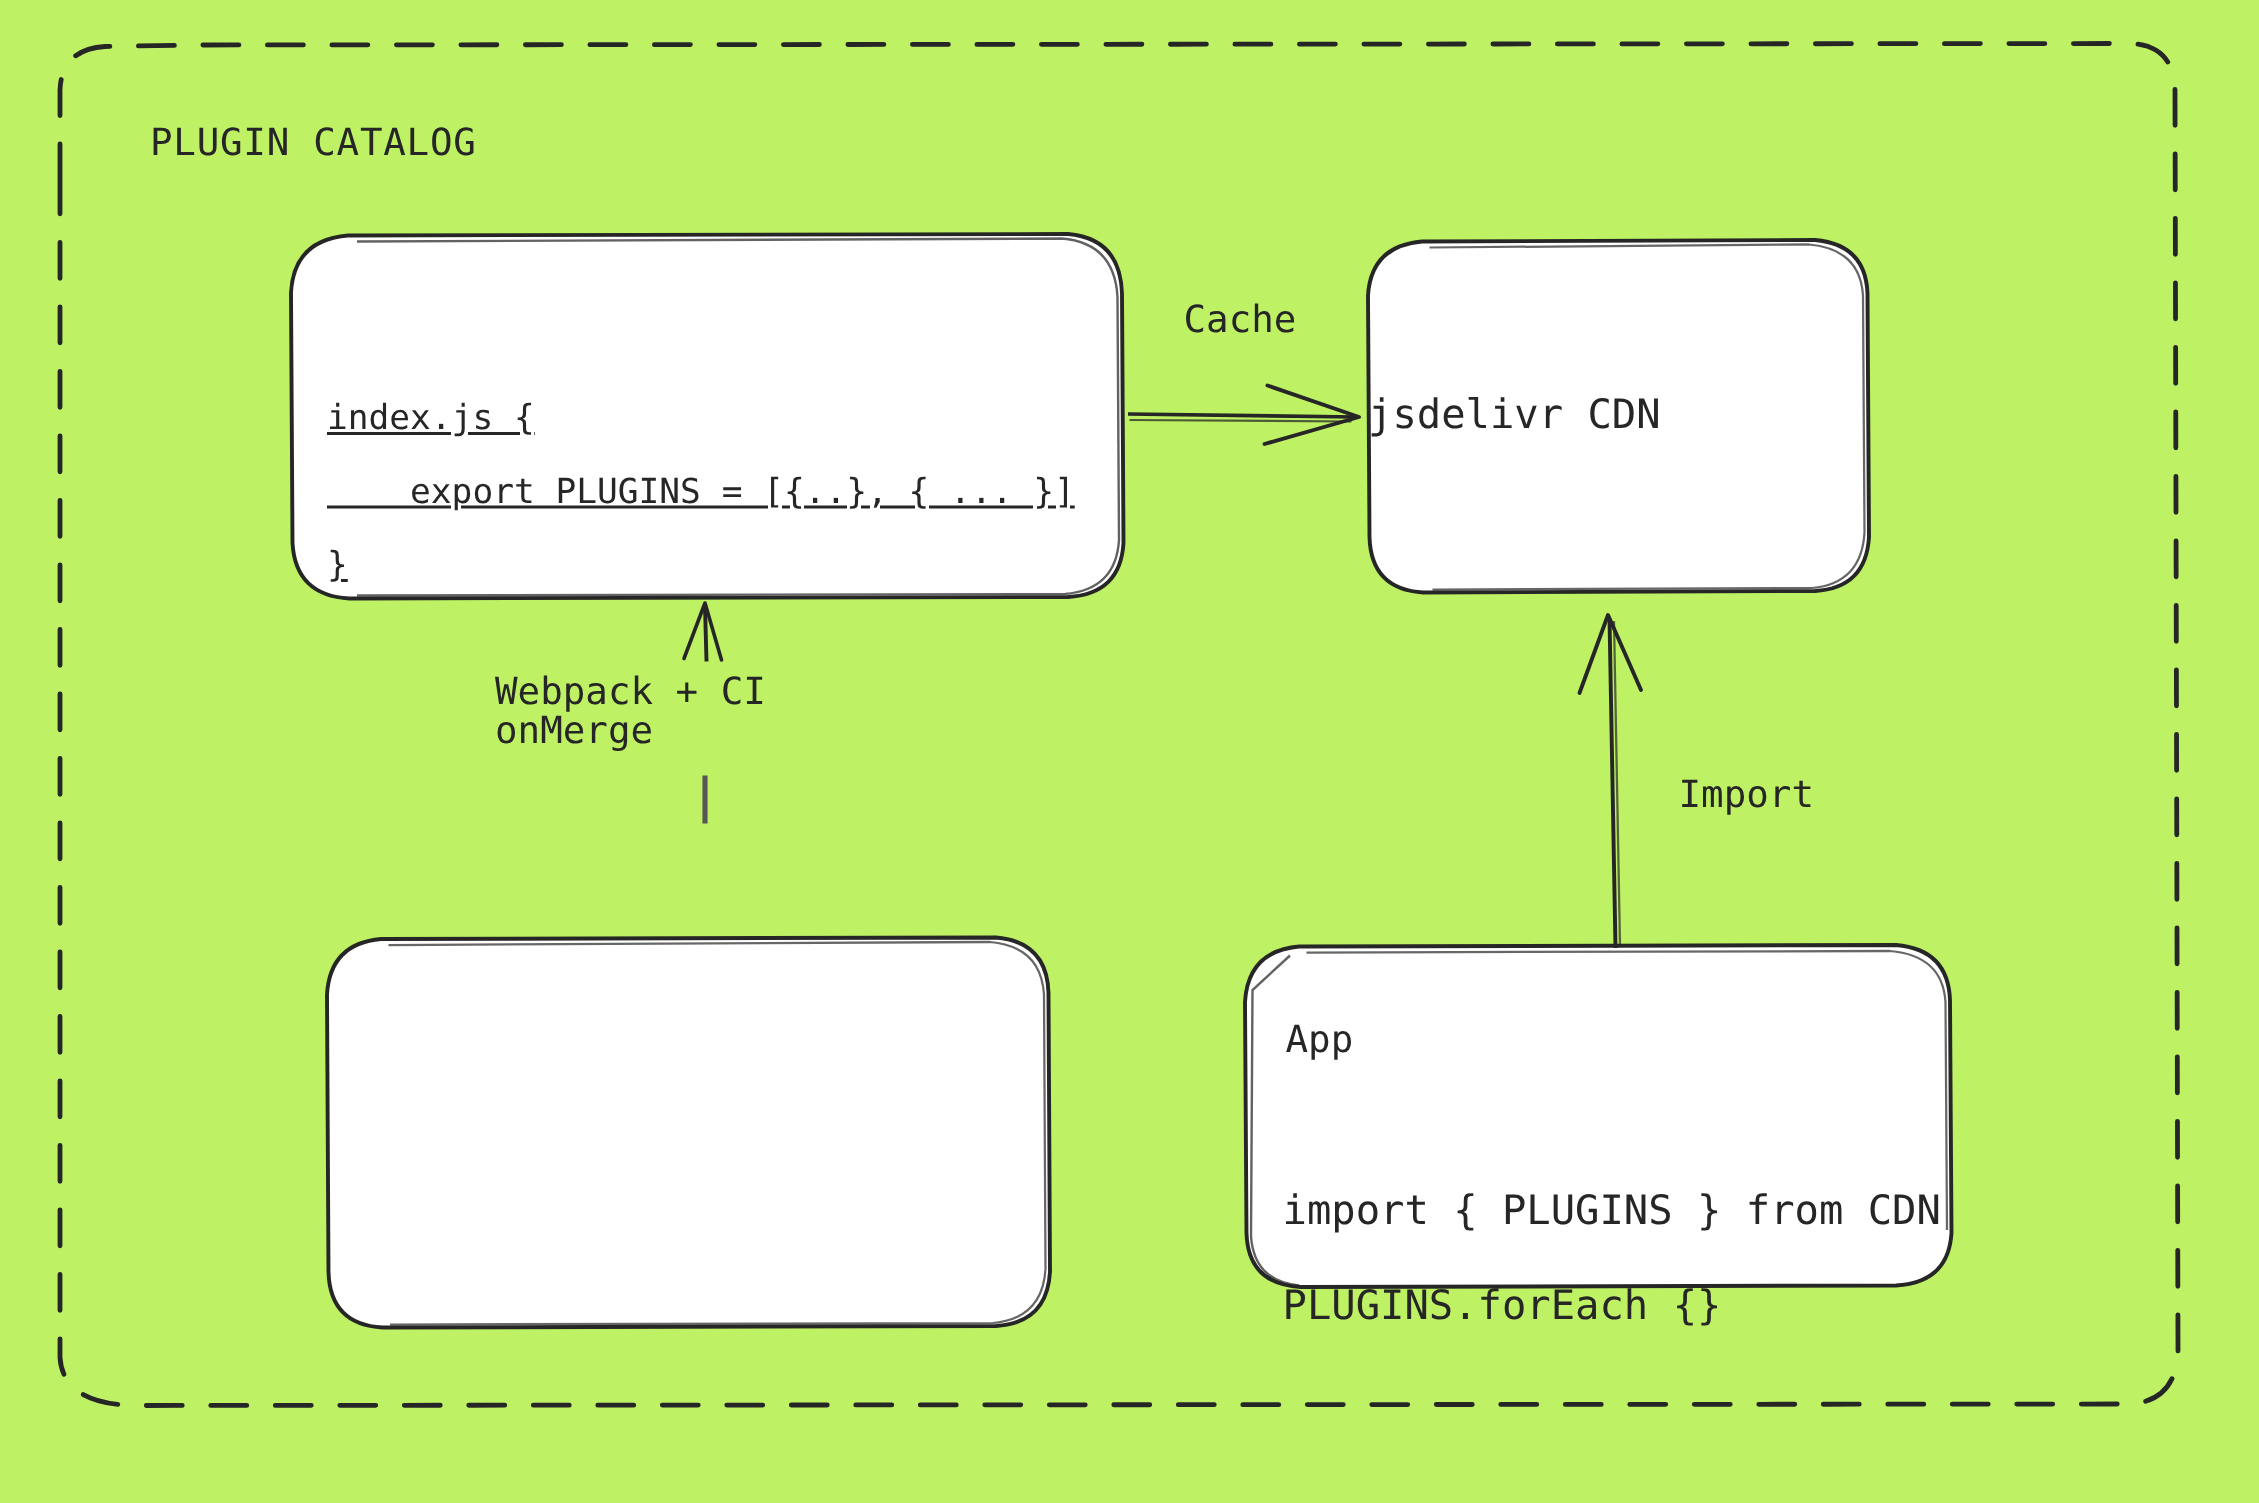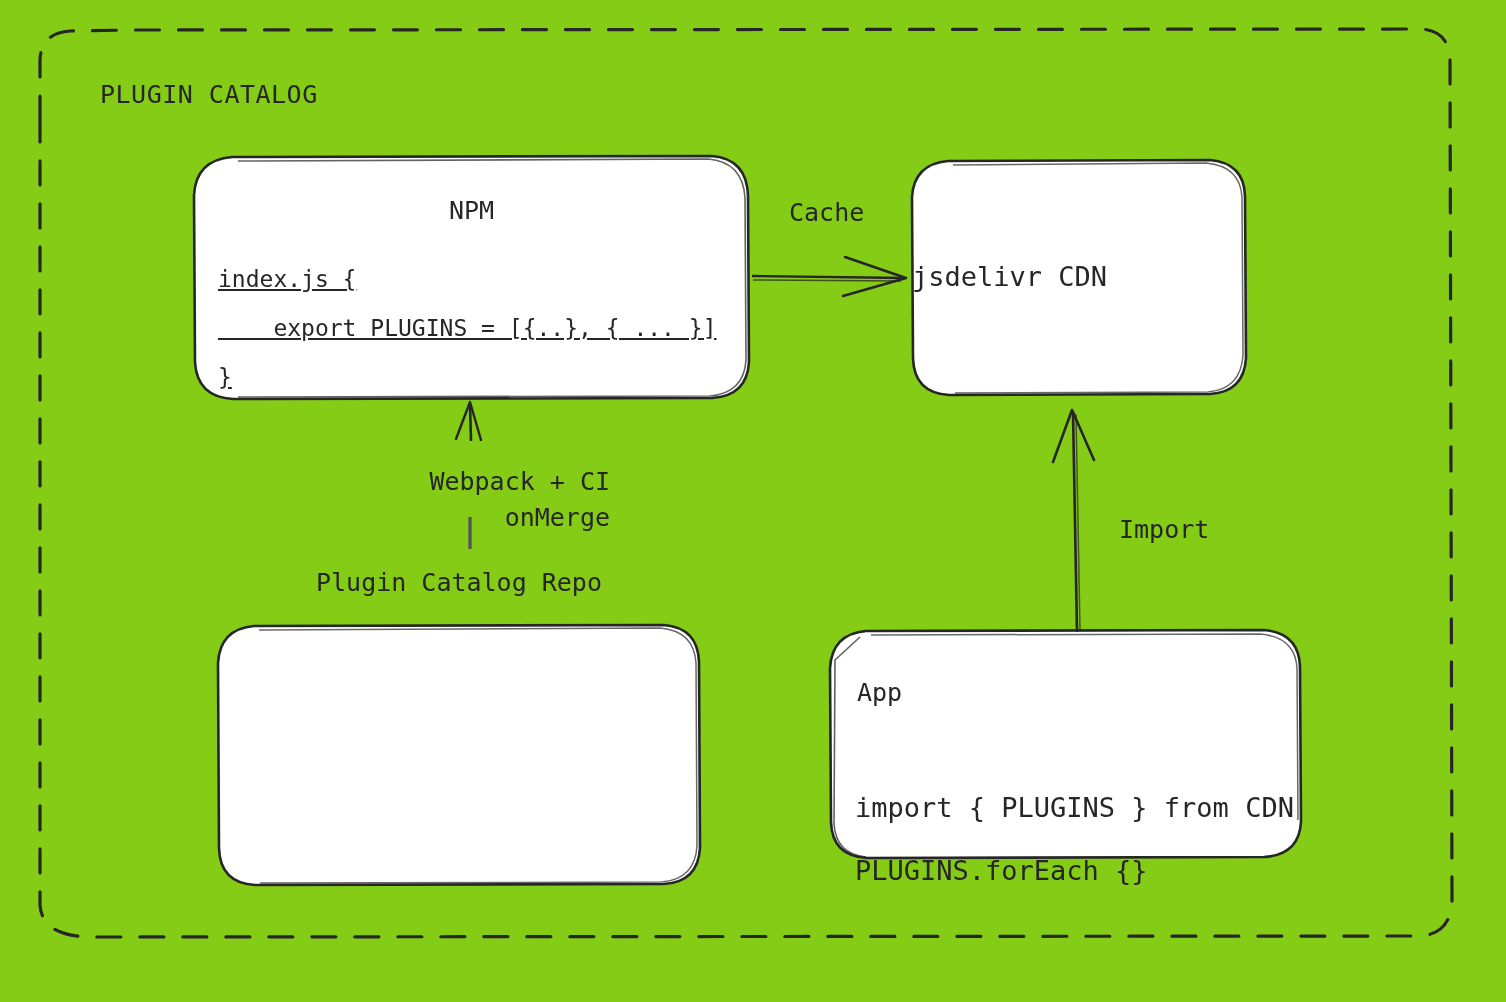--- a/index.html
+++ b/index.html
@@ -8,21 +8,21 @@
     background: #ffffff;
   }
   body {
     font-family: "DejaVu Sans Mono", monospace;
     color: #262626;
   }
   #canvas {
     position: relative;
     width: 1506px;
     height: 1002px;
-    background: #84cc16;
+    background: #bef264;
     overflow: hidden;
   }
   .svg-layer {
     position: absolute;
     top: 0; left: 0;
     width: 1506px;
     height: 1002px;
     pointer-events: none;
   }
   .lbl {
@@ -68,25 +68,25 @@
   
   #cache-label {
     left: 789px;
     top: 200px;
     font-size: 25px;
   }
 
   
   #webpack-label {
     left: 330px;
-    top: 464px;
+    top: 448px;
     width: 280px;
-    text-align: right;
-    font-size: 25px;
-    line-height: 36px;
+    text-align: left;
+    font-size: 25px;
+    line-height: 26px;
   }
 
   
   #repo-caption {
     left: 218px;
     top: 570px;
     width: 482px;
     text-align: center;
     font-size: 25px;
   }
@@ -179,34 +179,32 @@
 
     <g>
       <path d="M 1073 412 L 1077 632" fill="none" stroke="#262626" stroke-width="2.6"></path>
       <path d="M 1076 414 L 1080 630" fill="none" stroke="#262626" stroke-width="1.5" opacity="0.7"></path>
       <path d="M 1053 462 L 1072 410 L 1094 460" fill="none" stroke="#262626" stroke-width="2.6" stroke-linejoin="round" stroke-linecap="round"></path>
     </g>
   </svg>
 
   <div class="lbl" id="group-title">PLUGIN CATALOG</div>
 
-  <div class="lbl" id="npm-title">NPM</div>
 
   <div class="lbl" id="npm-code">index.js {
     export PLUGINS = [{..}, { ... }]
 }</div>
 
   <div class="lbl" id="cache-label">Cache</div>
 
   <div class="lbl" id="cdn-title">jsdelivr CDN</div>
 
   <div class="lbl" id="webpack-label">Webpack + CI
 onMerge</div>
 
-  <div class="lbl" id="repo-caption">Plugin Catalog Repo</div>
 
 
   <div class="lbl" id="import-label">Import</div>
 
   <div class="lbl" id="app-title">App</div>
 
   <div class="lbl" id="app-code"><span>import { PLUGINS } from CDN</span><br><span>PLUGINS.forEach {}</span></div>
 
 </div>
 

